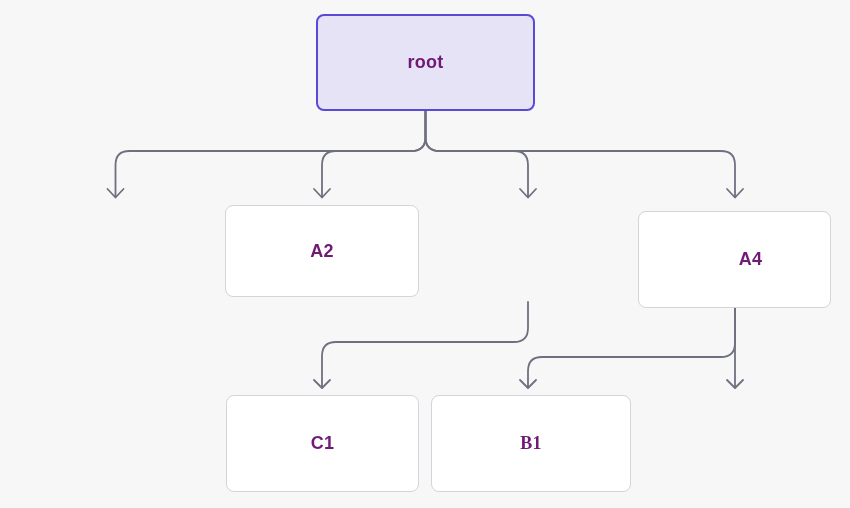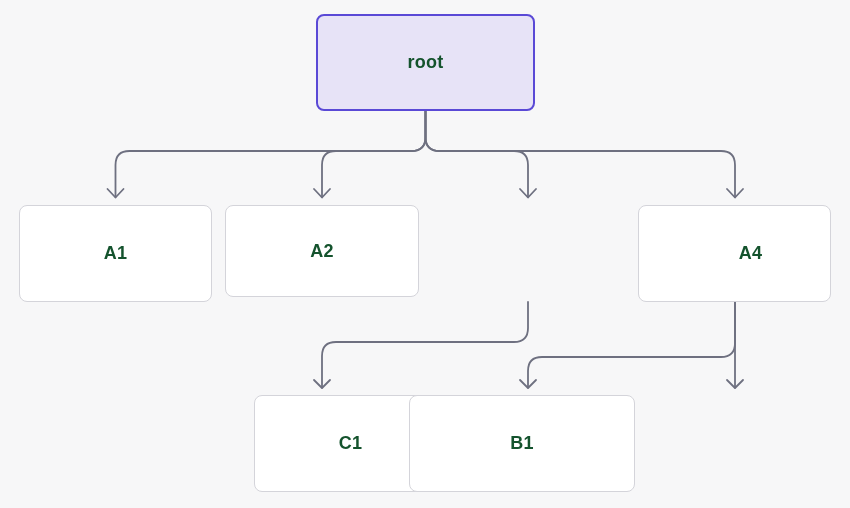--- a/index.html
+++ b/index.html
@@ -25,21 +25,21 @@
   }
   .node {
     position: absolute;
     box-sizing: border-box;
     background: #ffffff;
     border: 1px solid #d4d4da;
     border-radius: 8px;
     display: flex;
     align-items: center;
     justify-content: center;
-    color: #14532d;
+    color: #701a75;
     font-size: 18px;
     font-weight: 600;
     letter-spacing: 0.2px;
     cursor: default;
   }
   .node.root {
     background: #e7e3f7;
     border: 2px solid #5a49d6;
   }
   .node span {
@@ -74,35 +74,32 @@
 
       <path d="M735 302 V387.5"></path>
       <path d="M727 380 L735 388 L743 380"></path>
     </g>
   </svg>
 
   <div class="node root" style="left:316px; top:14px; width:219px; height:97px;">
     <span>root</span>
   </div>
 
-  <div class="node" style="left:19px; top:205px; width:193px; height:97px;">
-    <span>A1</span>
-  </div>
 
   <div class="node" style="left:225px; top:205px; width:194px; height:92px;">
     <span>A2</span>
   </div>
 
 
-  <div class="node" style="left:638px; top:205px; width:193px; height:97px;padding-left:32px;">
+  <div class="node" style="left:638px; top:211px; width:193px; height:97px;padding-left:32px;">
     <span>A4</span>
   </div>
 
-  <div class="node" style="left:226px; top:395px; width:193px; height:97px;margin-left:28px;">
+  <div class="node" style="left:226px; top:395px; width:193px; height:97px;">
     <span>C1</span>
   </div>
 
-  <div class="node" style="left:409px; top:395px; width:226px; height:97px;">
+  <div class="node" style="left:431px; top:395px; width:200px; height:97px;font-family:Liberation Serif, serif;">
     <span>B1</span>
   </div>
 
 
 </div>
 
 </body></html>

